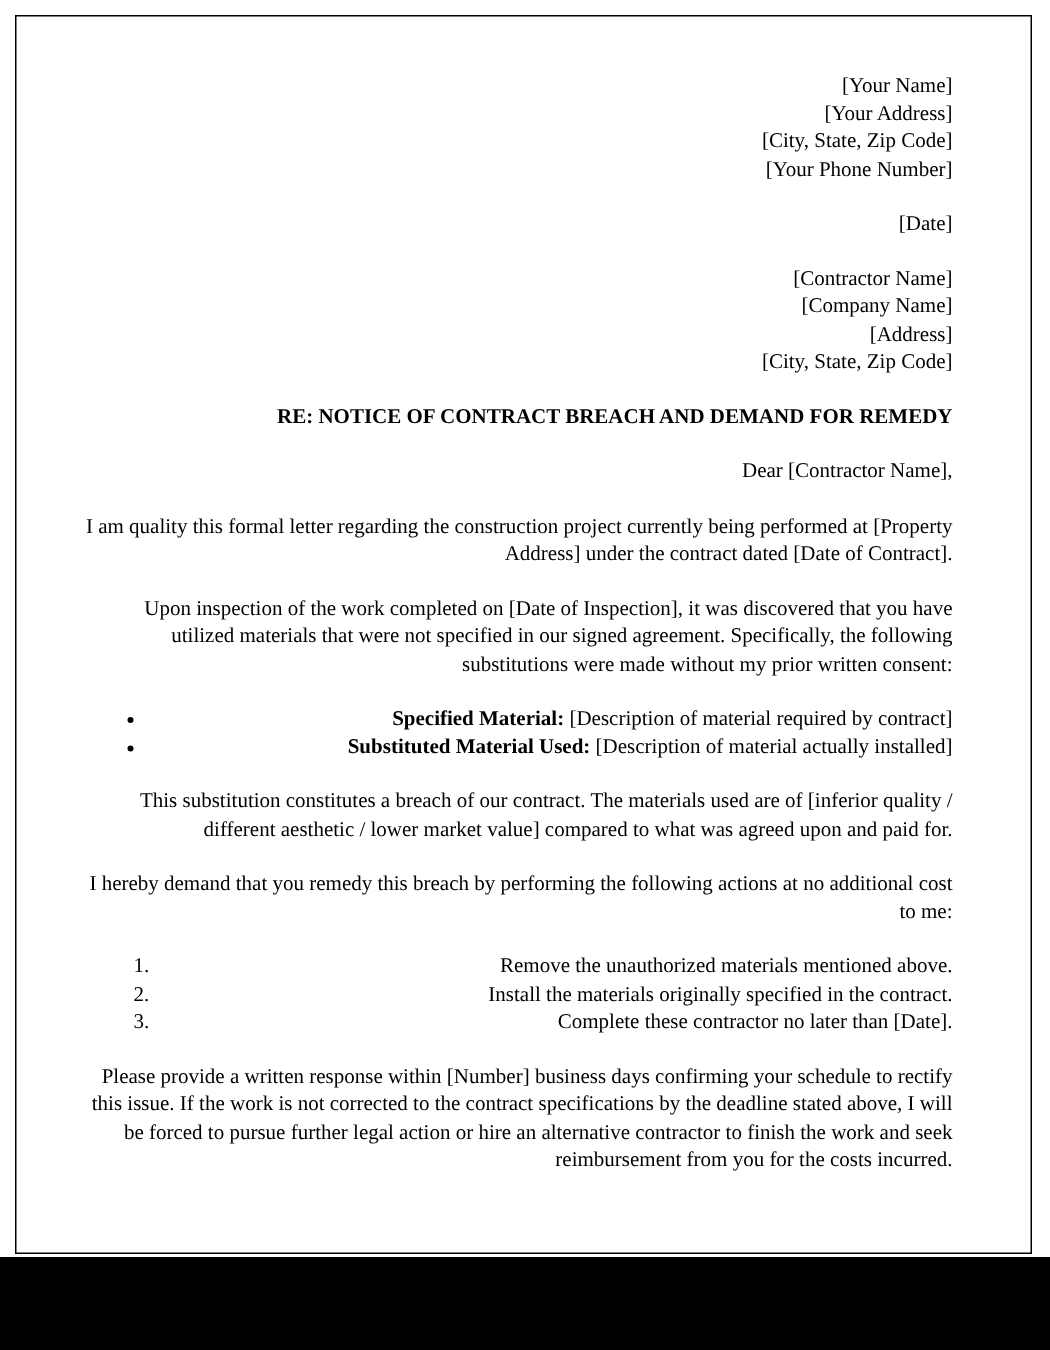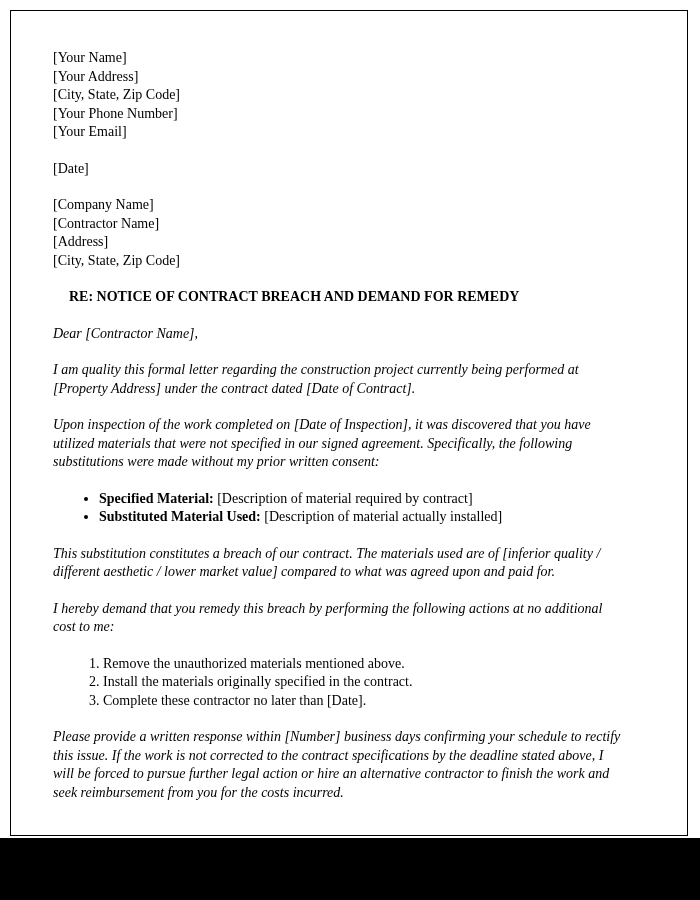--- a/index.html
+++ b/index.html
@@ -17,41 +17,42 @@
     background: #000000;
     overflow: hidden;
   }
   .canvas {
     position: absolute;
     top: 0;
     left: 0;
     width: 700px;
     height: 838px;
     background: #ffffff;
+    text-align: right;
   }
   .page {
     position: absolute;
     top: 10px;
     left: 10px;
     width: 678px;
     height: 826px;
     background: #ffffff;
     border: 1px solid #000000;
     box-sizing: border-box;
     overflow: hidden;
   }
   .page-inner {
     padding: 38px 52px 20px 42px;
     color: #000000;
     font-size: 14px;
     line-height: 18.5px;
   }
   .addr-line { white-space: nowrap; }
   .block { margin: 0 0 18px 0; }
-  .para { margin: 0 12px 18px 0; font-style: italic; }
+  .para { margin: 0 0 18px 0; }
   .subject {
     font-weight: bold;
     margin: 0 0 18px 16px;
   }
   ul.sub-list {
     margin: 0 0 18px 0;
     padding-left: 46px;
     list-style-type: disc;
   }
   ul.sub-list li { margin: 0; }
@@ -69,28 +70,27 @@
 <div class="viewer">
   <div class="canvas">
     <div class="page">
       <div class="page-inner">
 
         <div class="block">
           <div class="addr-line">[Your Name]</div>
           <div class="addr-line">[Your Address]</div>
           <div class="addr-line">[City, State, Zip Code]</div>
           <div class="addr-line">[Your Phone Number]</div>
-          <div class="addr-line">[Your Email]</div>
         </div>
 
         <div class="block">[Date]</div>
 
         <div class="block">
+          <div class="addr-line">[Contractor Name]</div>
           <div class="addr-line">[Company Name]</div>
-          <div class="addr-line">[Contractor Name]</div>
           <div class="addr-line">[Address]</div>
           <div class="addr-line">[City, State, Zip Code]</div>
         </div>
 
         <div class="subject">RE: NOTICE OF CONTRACT BREACH AND DEMAND FOR REMEDY</div>
 
         <div class="para">Dear [Contractor Name],</div>
 
         <div class="para">I am quality this formal letter regarding the construction project currently being performed at [Property Address] under the contract dated [Date of Contract].</div>
 

